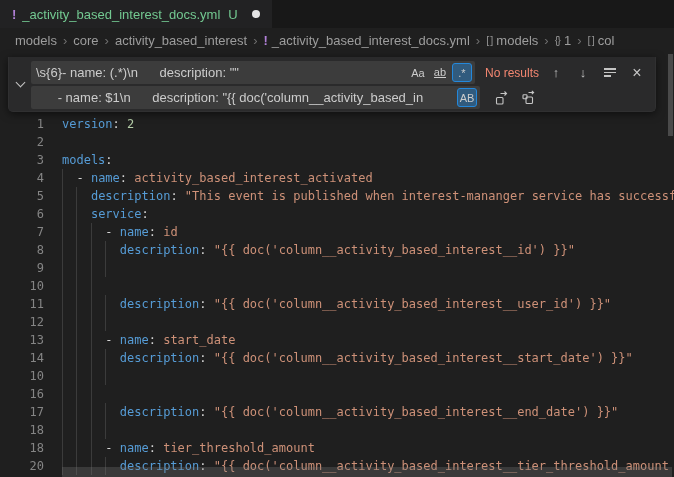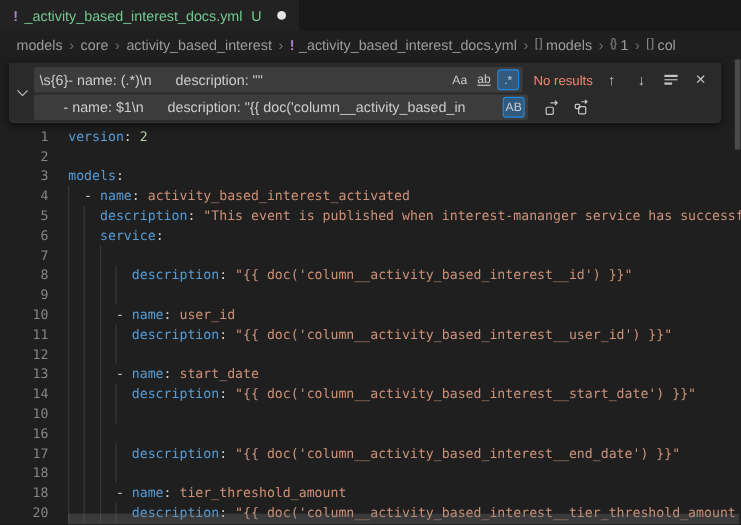--- a/index.html
+++ b/index.html
@@ -148,24 +148,24 @@
         <div class="ln">18</div>
         <div class="ln">20</div>
       </div>
     <div class="code" id="code">
         <div class="code-line"><span class="toks"><span class="tok-k">version</span><span class="tok-p">:</span><span class="tok-num"> 2</span></span></div>
         <div class="code-line"><span class="toks"></span></div>
         <div class="code-line"><span class="toks"><span class="tok-k">models</span><span class="tok-p">:</span></span></div>
         <div class="code-line"><span class="iguide" style="left: 0px;"></span><span class="toks"><span class="tok-p">  - </span><span class="tok-k">name</span><span class="tok-p">:</span><span class="tok-s"> activity_based_interest_activated</span></span></div>
         <div class="code-line"><span class="iguide" style="left: 0px;"></span><span class="iguide" style="left: 14.45px;"></span><span class="toks"><span class="tok-p">    </span><span class="tok-k">description</span><span class="tok-p">:</span><span class="tok-s"> "This event is published when interest-mananger service has successf</span></span></div>
         <div class="code-line"><span class="iguide" style="left: 0px;"></span><span class="iguide" style="left: 14.45px;"></span><span class="toks"><span class="tok-p">    </span><span class="tok-k">service</span><span class="tok-p">:</span></span></div>
+        <div class="code-line"><span class="iguide" style="left: 0px;"></span><span class="iguide" style="left: 14.45px;"></span><span class="iguide" style="left: 28.9px;"></span><span class="toks"><span class="tok-p">      - </span><span class="tok-k">name</span><span class="tok-p">:</span><span class="tok-s"> id</span></span></div>
+        <div class="code-line"><span class="iguide" style="left: 0px;"></span><span class="iguide" style="left: 14.45px;"></span><span class="iguide" style="left: 28.9px;"></span><span class="iguide" style="left: 43.35px;"></span><span class="toks"><span class="tok-p">        </span><span class="tok-k">description</span><span class="tok-p">:</span><span class="tok-s"> "{{ doc('column__activity_based_interest__id') }}"</span></span></div>
+        <div class="code-line"><span class="iguide" style="left: 0px;"></span><span class="iguide" style="left: 14.45px;"></span><span class="iguide" style="left: 28.9px;"></span><span class="iguide" style="left: 43.35px;"></span><span class="toks"></span></div>
         <div class="code-line"><span class="iguide" style="left: 0px;"></span><span class="iguide" style="left: 14.45px;"></span><span class="iguide" style="left: 28.9px;"></span></div>
-        <div class="code-line"><span class="iguide" style="left: 0px;"></span><span class="iguide" style="left: 14.45px;"></span><span class="iguide" style="left: 28.9px;"></span><span class="iguide" style="left: 43.35px;"></span><span class="toks"><span class="tok-p">        </span><span class="tok-k">description</span><span class="tok-p">:</span><span class="tok-s"> "{{ doc('column__activity_based_interest__id') }}"</span></span></div>
-        <div class="code-line"><span class="iguide" style="left: 0px;"></span><span class="iguide" style="left: 14.45px;"></span><span class="iguide" style="left: 28.9px;"></span><span class="iguide" style="left: 43.35px;"></span><span class="toks"></span></div>
-        <div class="code-line"><span class="iguide" style="left: 0px;"></span><span class="iguide" style="left: 14.45px;"></span><span class="iguide" style="left: 28.9px;"></span><span class="toks"><span class="tok-p">      - </span><span class="tok-k">name</span><span class="tok-p">:</span><span class="tok-s"> user_id</span></span></div>
         <div class="code-line"><span class="iguide" style="left: 0px;"></span><span class="iguide" style="left: 14.45px;"></span><span class="iguide" style="left: 28.9px;"></span><span class="iguide" style="left: 43.35px;"></span><span class="toks"><span class="tok-p">        </span><span class="tok-k">description</span><span class="tok-p">:</span><span class="tok-s"> "{{ doc('column__activity_based_interest__user_id') }}"</span></span></div>
         <div class="code-line"><span class="iguide" style="left: 0px;"></span><span class="iguide" style="left: 14.45px;"></span><span class="iguide" style="left: 28.9px;"></span><span class="iguide" style="left: 43.35px;"></span><span class="toks"></span></div>
         <div class="code-line"><span class="iguide" style="left: 0px;"></span><span class="iguide" style="left: 14.45px;"></span><span class="iguide" style="left: 28.9px;"></span><span class="toks"><span class="tok-p">      - </span><span class="tok-k">name</span><span class="tok-p">:</span><span class="tok-s"> start_date</span></span></div>
         <div class="code-line"><span class="iguide" style="left: 0px;"></span><span class="iguide" style="left: 14.45px;"></span><span class="iguide" style="left: 28.9px;"></span><span class="iguide" style="left: 43.35px;"></span><span class="toks"><span class="tok-p">        </span><span class="tok-k">description</span><span class="tok-p">:</span><span class="tok-s"> "{{ doc('column__activity_based_interest__start_date') }}"</span></span></div>
         <div class="code-line"><span class="iguide" style="left: 0px;"></span><span class="iguide" style="left: 14.45px;"></span><span class="iguide" style="left: 28.9px;"></span><span class="iguide" style="left: 43.35px;"></span><span class="toks"></span></div>
         <div class="code-line"><span class="iguide" style="left: 0px;"></span><span class="iguide" style="left: 14.45px;"></span><span class="iguide" style="left: 28.9px;"></span></div>
         <div class="code-line"><span class="iguide" style="left: 0px;"></span><span class="iguide" style="left: 14.45px;"></span><span class="iguide" style="left: 28.9px;"></span><span class="iguide" style="left: 43.35px;"></span><span class="toks"><span class="tok-p">        </span><span class="tok-k">description</span><span class="tok-p">:</span><span class="tok-s"> "{{ doc('column__activity_based_interest__end_date') }}"</span></span></div>
         <div class="code-line"><span class="iguide" style="left: 0px;"></span><span class="iguide" style="left: 14.45px;"></span><span class="iguide" style="left: 28.9px;"></span><span class="iguide" style="left: 43.35px;"></span><span class="toks"></span></div>
         <div class="code-line"><span class="iguide" style="left: 0px;"></span><span class="iguide" style="left: 14.45px;"></span><span class="iguide" style="left: 28.9px;"></span><span class="toks"><span class="tok-p">      - </span><span class="tok-k">name</span><span class="tok-p">:</span><span class="tok-s"> tier_threshold_amount</span></span></div>
         <div class="code-line"><span class="iguide" style="left: 0px;"></span><span class="iguide" style="left: 14.45px;"></span><span class="iguide" style="left: 28.9px;"></span><span class="iguide" style="left: 43.35px;"></span><span class="toks"><span class="tok-p">        </span><span class="tok-k">description</span><span class="tok-p">:</span><span class="tok-s"> "{{ doc('column__activity_based_interest__tier_threshold_amount</span></span></div>

